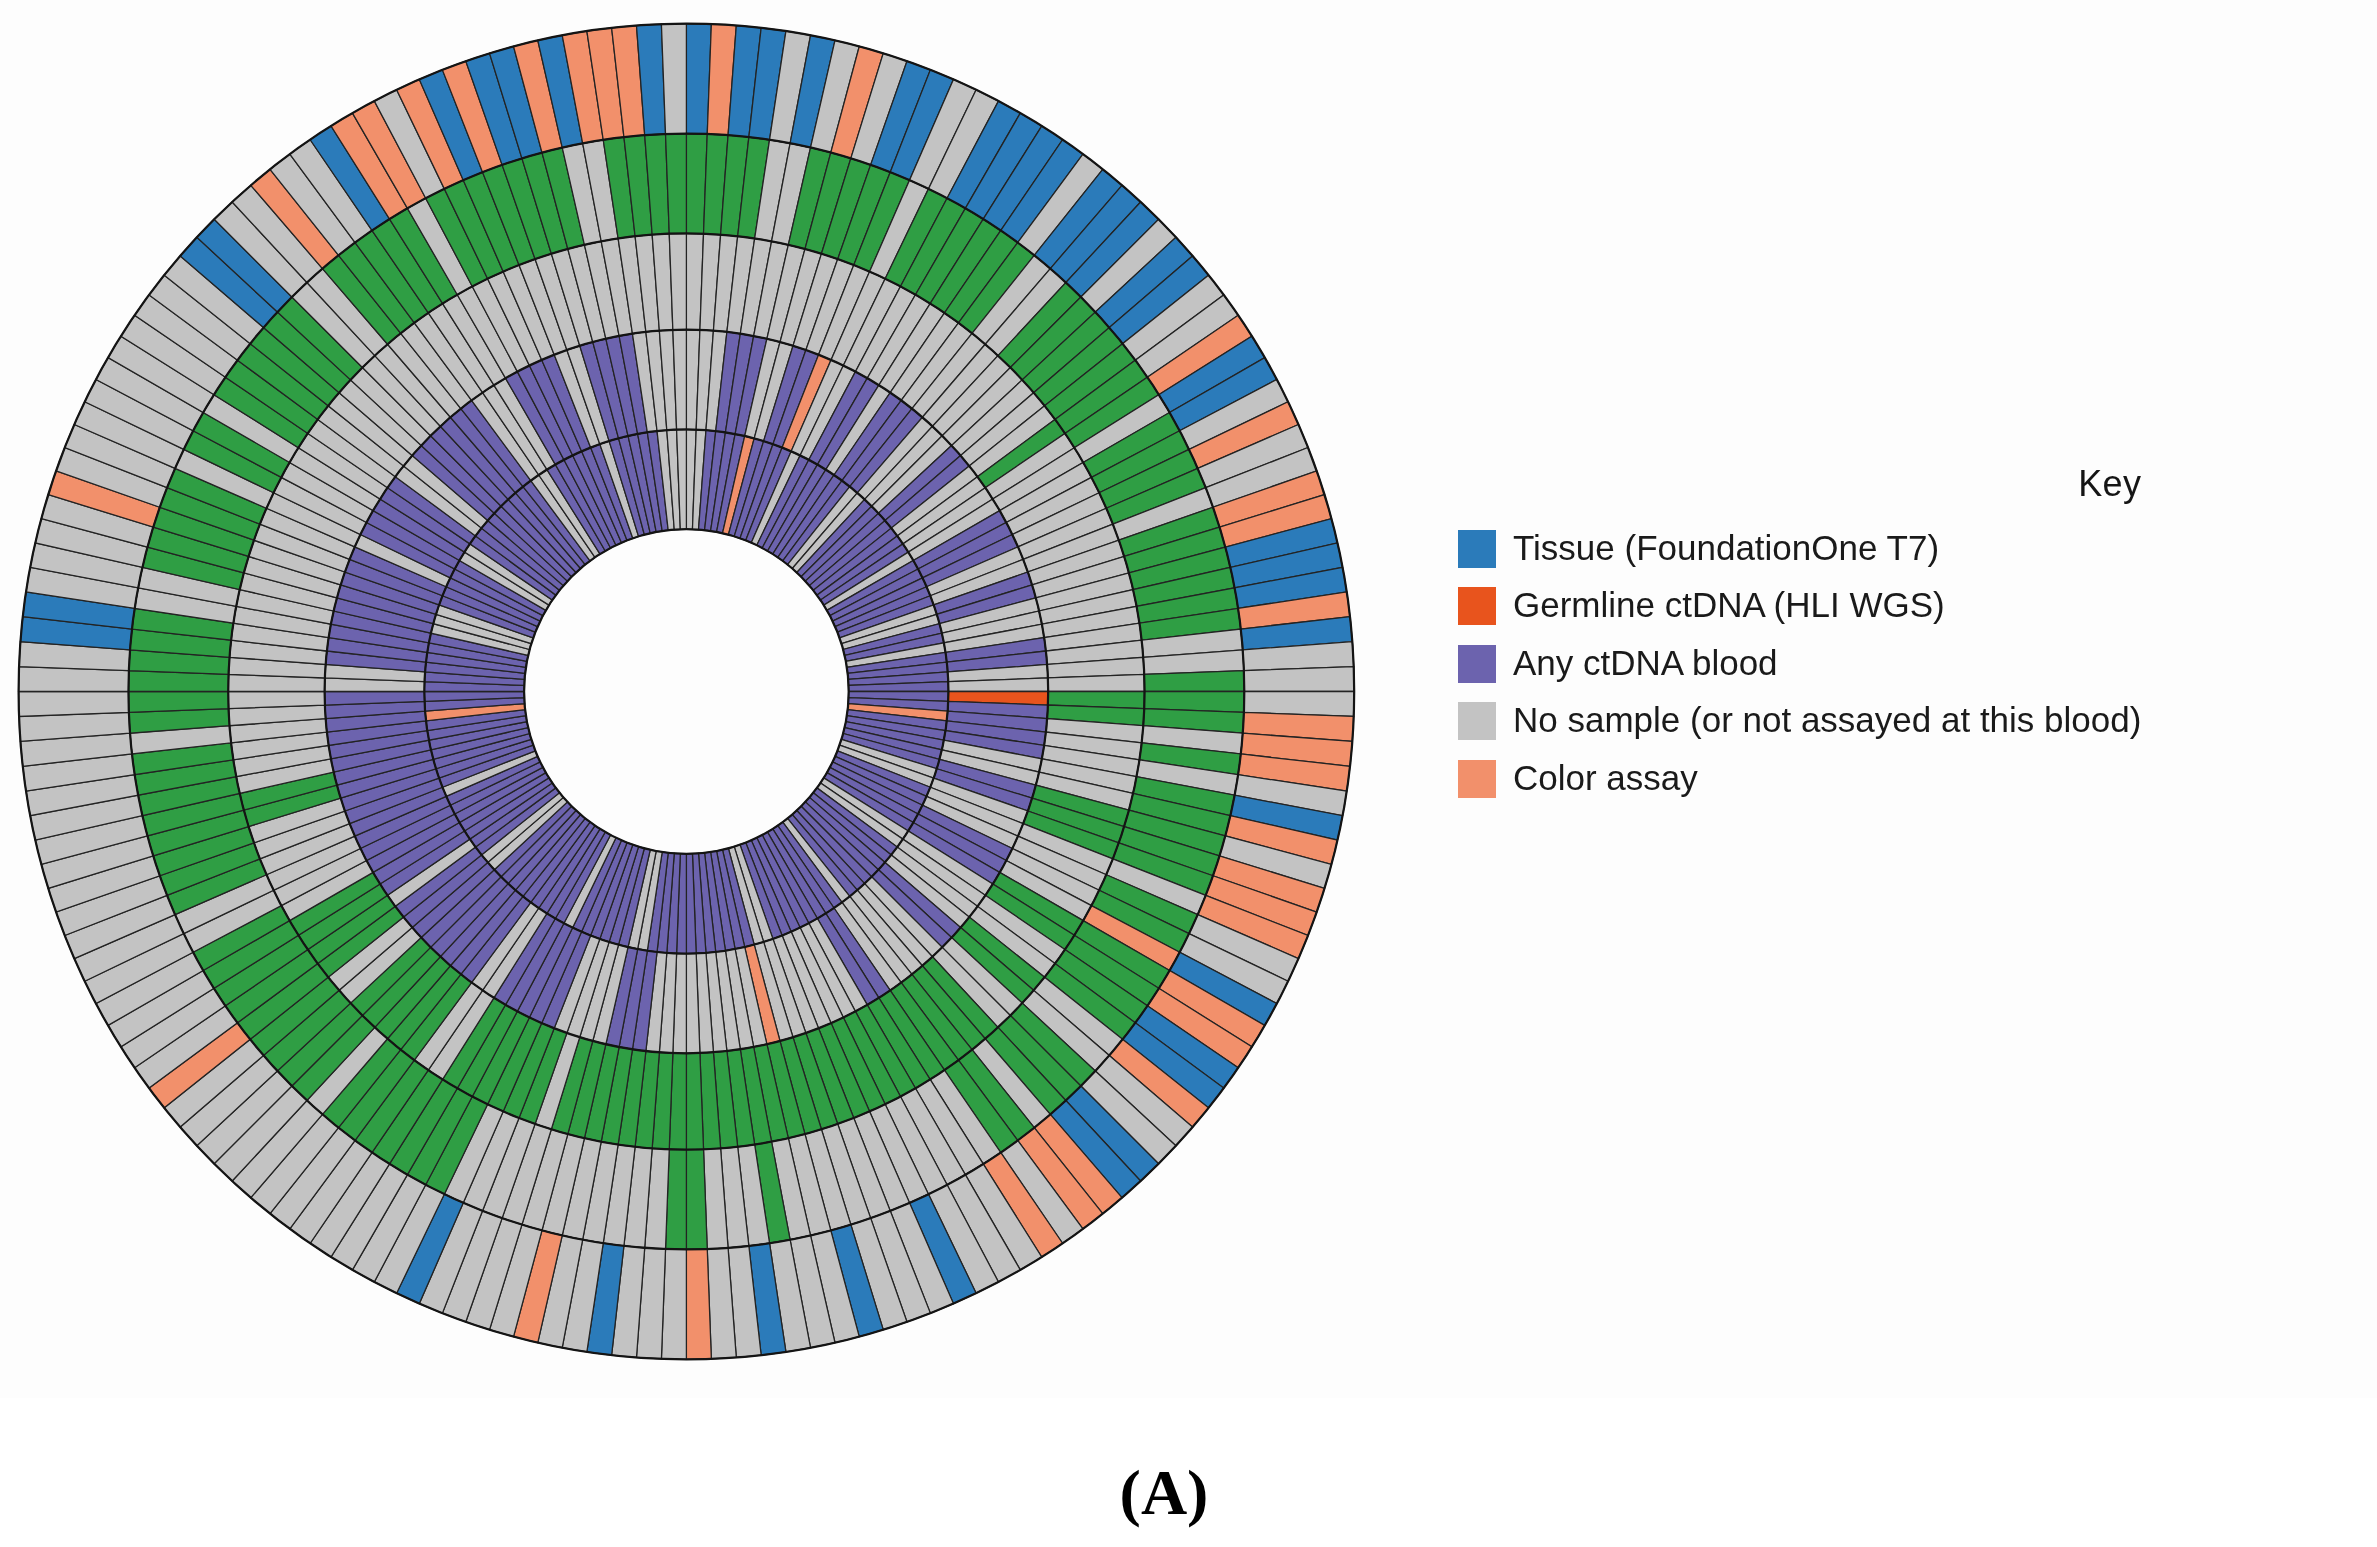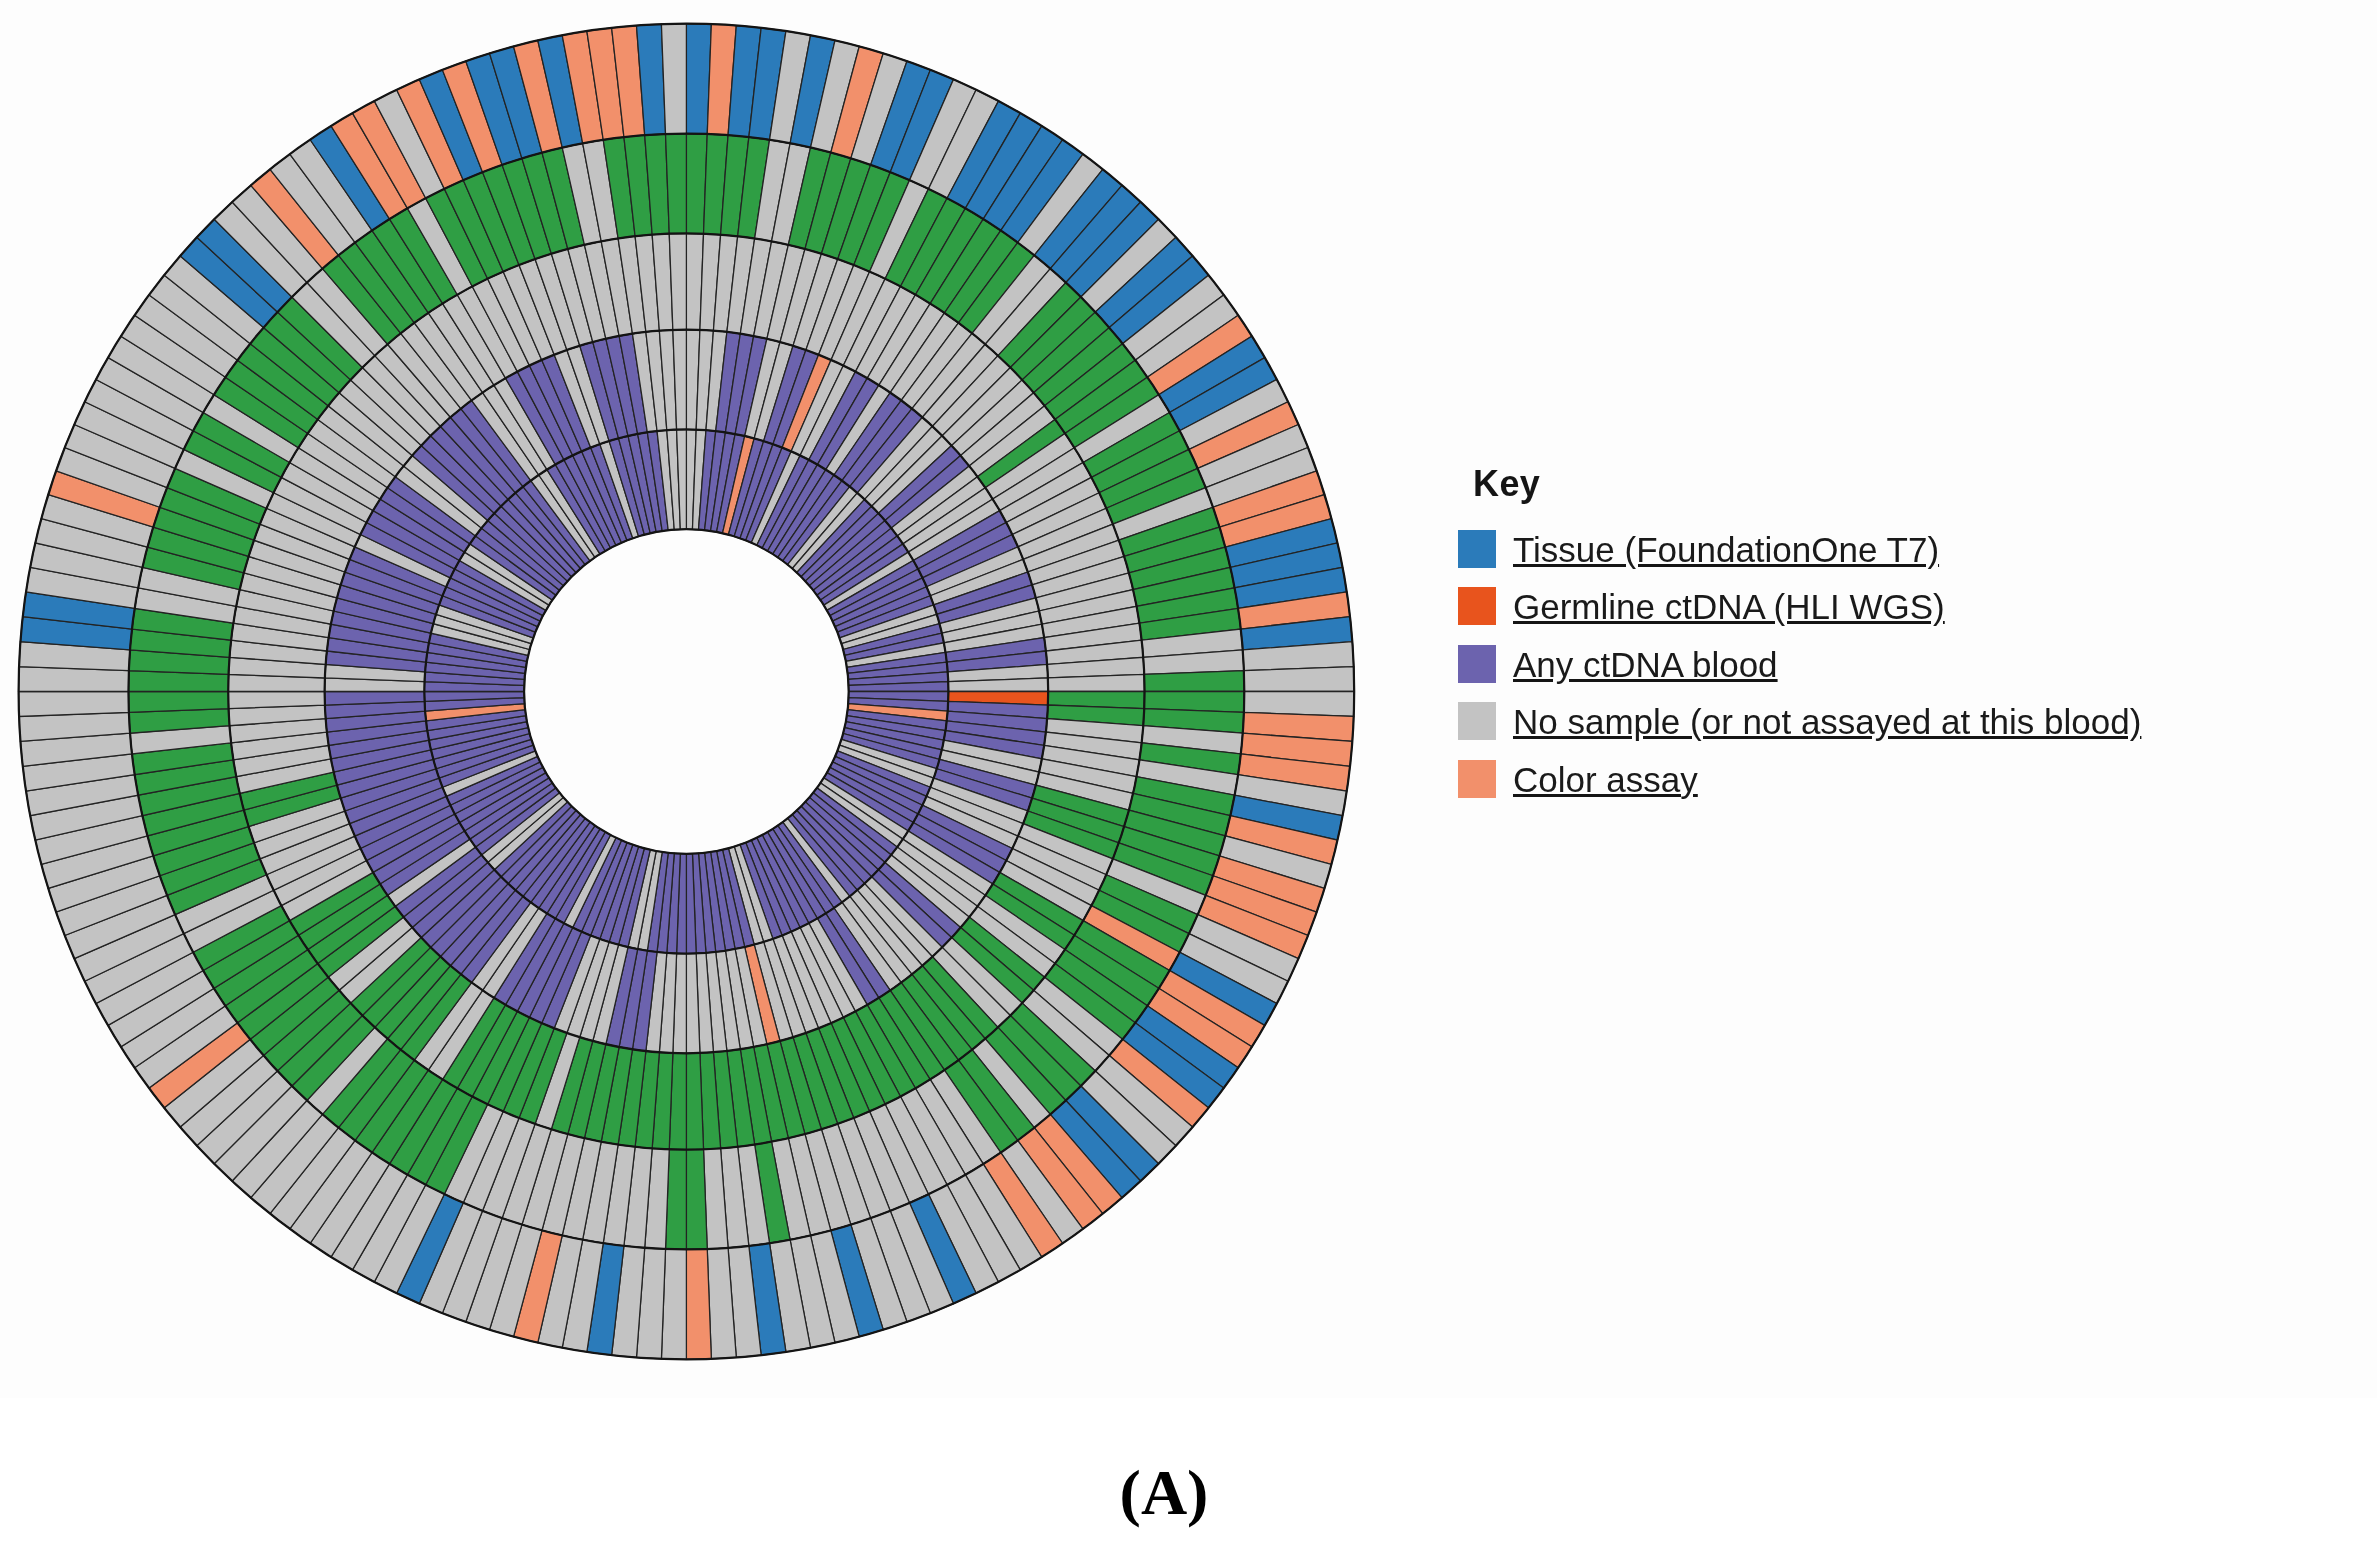--- a/index.html
+++ b/index.html
@@ -2,23 +2,23 @@
 <html style="font-size:13.5px"><head>
 <meta charset="utf-8">
 <style>
   html,body{margin:0;padding:0;background:#ffffff;}
   body{width:2377px;height:1547px;position:relative;overflow:hidden;
        font-family:"Liberation Sans",sans-serif;}
   .top-zone{position:absolute;left:0;top:0;width:2377px;height:1398px;
             background:#fdfdfd;}
   #chart-svg{position:absolute;left:0;top:0;}
   .legend{position:absolute;left:1458px;top:463px;color:#151515;}
-  .legend-title{font-weight:bold;font-size:36px;margin:0 0 25px 15px;
-                letter-spacing:0.4px;}
-  .legend-row{display:flex;align-items:flex-start;height:38px;margin-bottom:19.4px;text-decoration:underline;}
+  .legend-title{font-weight:normal;font-size:36px;margin:0 0 25px 15px;
+                letter-spacing:0.4px;text-align:right;}
+  .legend-row{display:flex;align-items:flex-end;height:38px;margin-bottom:19.4px;}
   .legend-swatch{width:38px;height:38px;flex:0 0 38px;margin-right:17px;}
   .legend-label{font-size:35px;white-space:nowrap;color:#1a1a1a;}
   .caption{position:absolute;left:1164px;top:1456px;transform:translateX(-50%);
            font-family:"Liberation Serif",serif;font-weight:bold;font-size:64px;
            color:#000;}
 </style>
 </head>
 <body>
 
 <div class="top-zone"></div>

